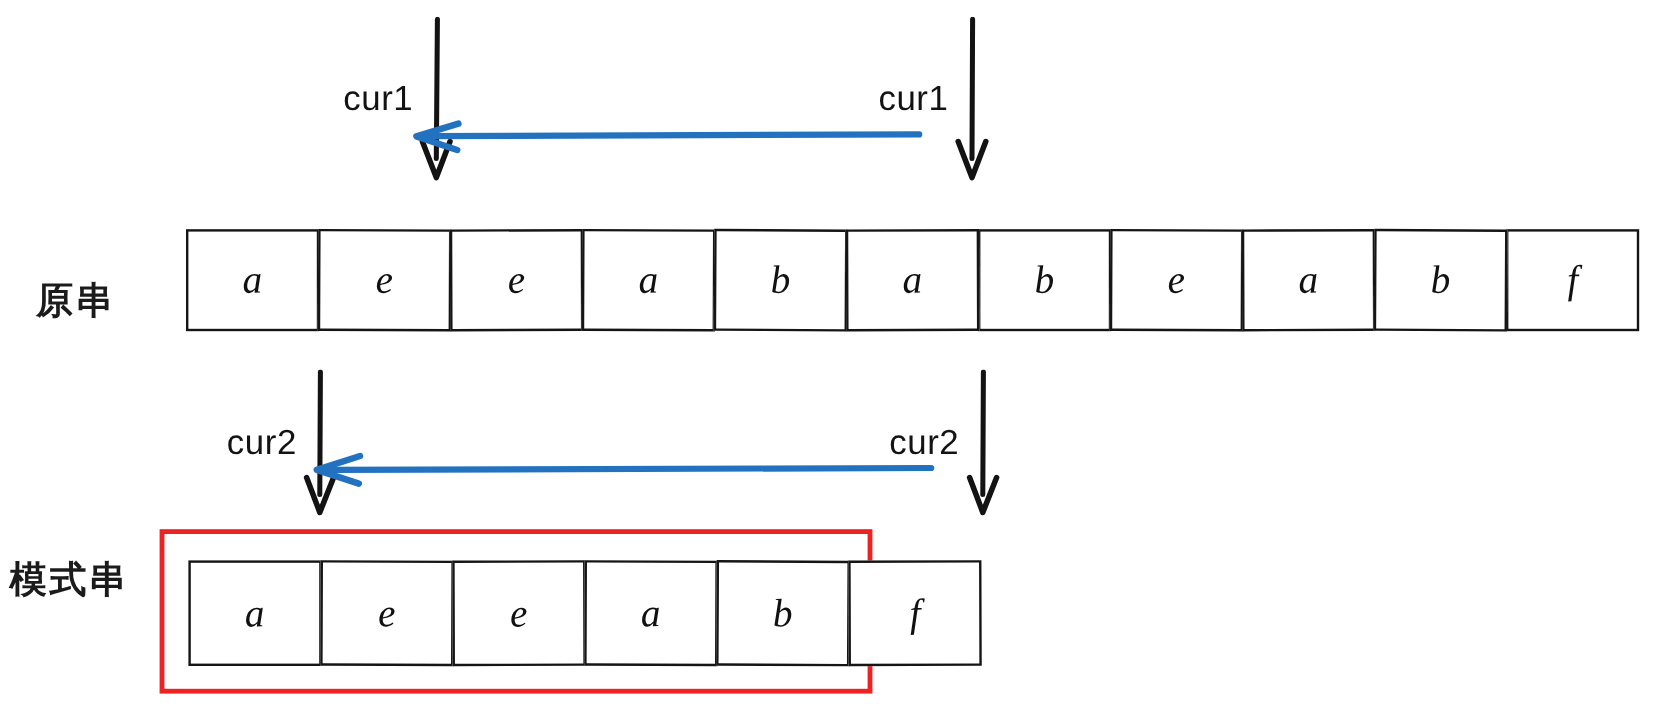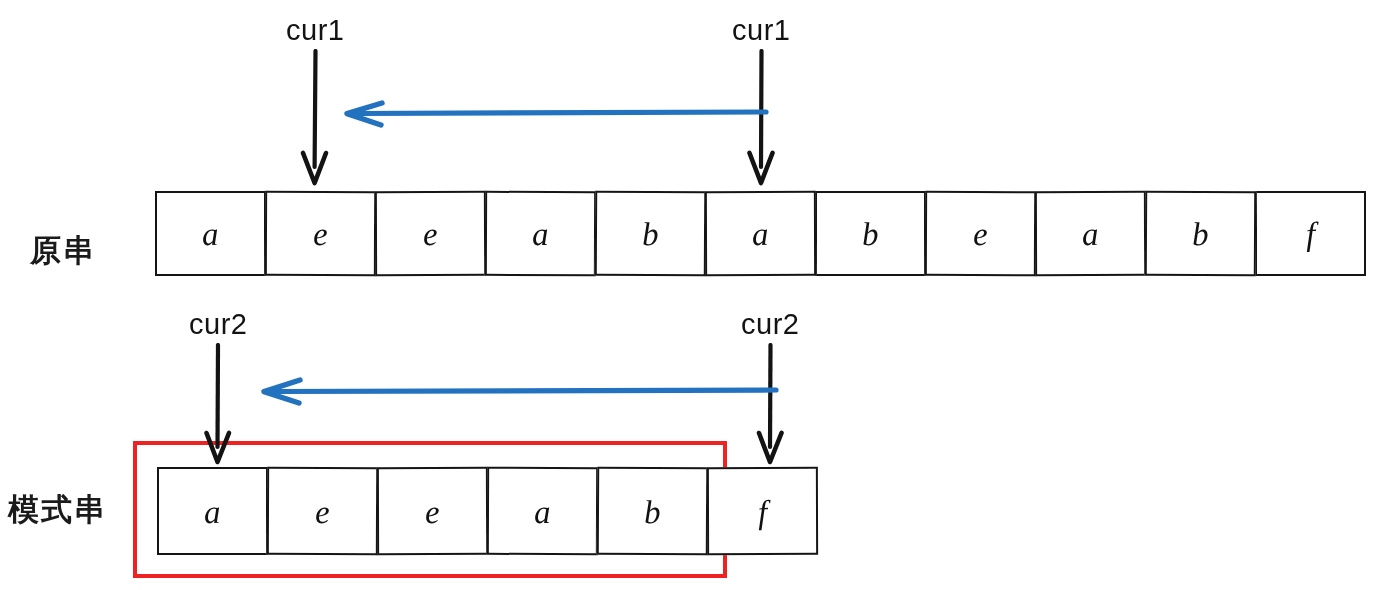--- a/index.html
+++ b/index.html
@@ -22,21 +22,21 @@
   .row-label {
     position: absolute;
     font-family: "Liberation Sans", sans-serif;
     font-size: 31px;
     font-weight: 600;
     color: #1b1b1b;
     letter-spacing: 2px;
     white-space: nowrap;
   }
   #label-source { left: 30px; top: 230px; }
-  #label-pattern { left: 8px; top: 489px; }
+  #label-pattern { left: 8px; top: 462px; }
 
   
   .strip {
     position: absolute;
     display: flex;
   }
   #strip-source { left: 155px; top: 191px; }
   #strip-pattern { left: 157px; top: 467px; }
 
   .cell {
@@ -82,21 +82,20 @@
     border: 4.5px solid #EE2222;
     box-sizing: border-box;
     background: transparent;
     pointer-events: none;
   }
 
   
   .pointer {
     position: absolute;
     display: flex;
-    flex-direction: column;
     align-items: center;
   }
   .pointer-label {
     font-family: "Liberation Sans", sans-serif;
     font-size: 29px;
     font-weight: 500;
     color: #131313;
     white-space: nowrap;
     letter-spacing: 0.5px;
     margin-bottom: 2px;

